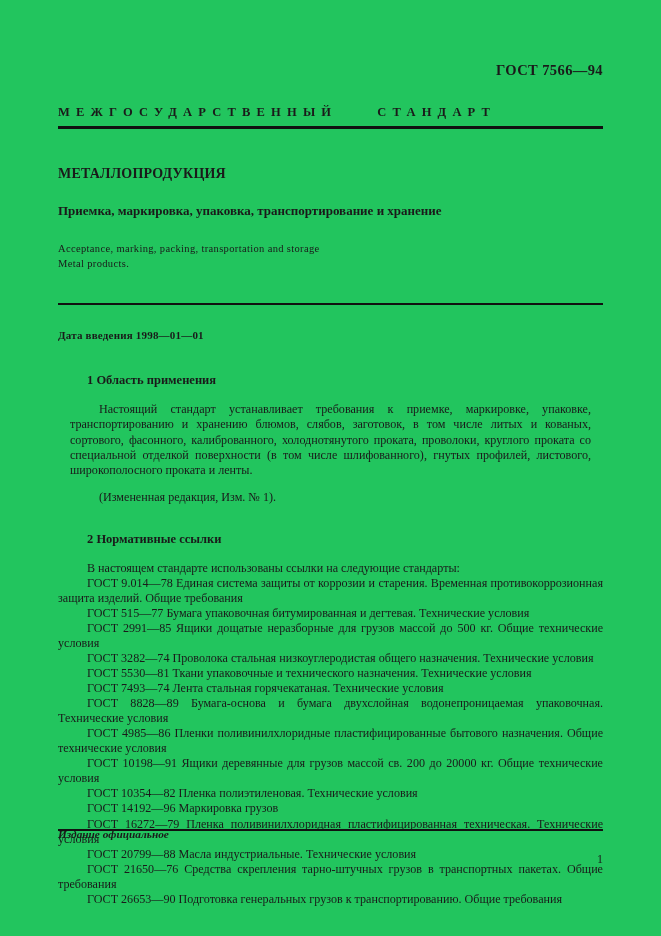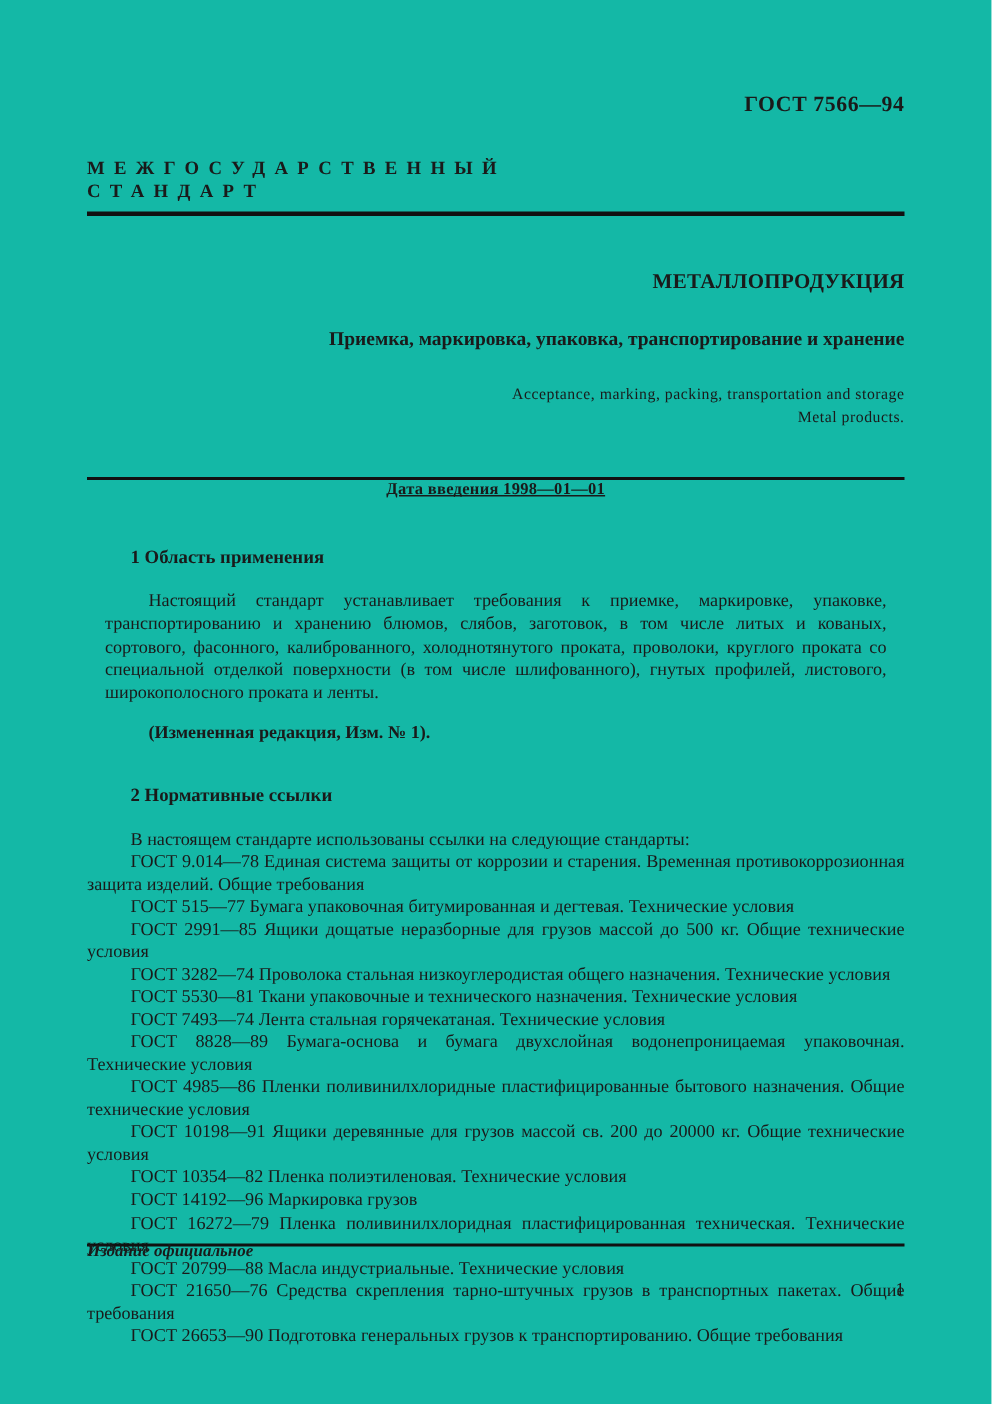--- a/index.html
+++ b/index.html
@@ -4,21 +4,21 @@
 <style>
   html, body {
     margin: 0;
     padding: 0;
     background: #ffffff;
   }
   .page {
     position: relative;
     width: 661px;
     height: 936px;
-    background: #14b8a6;
+    background: #22c55e;
     font-family: "Liberation Serif", "DejaVu Serif", serif;
     color: #1a1a1a;
     overflow: hidden;
   }
   .content {
     position: absolute;
     left: 58px;
     right: 58px;
     top: 0;
     bottom: 0;
@@ -31,39 +31,38 @@
     font-size: 14.5px;
     letter-spacing: 0.4px;
     margin-top: 62px;
   }
   .header-line {
     margin-top: 26px;
     display: flex;
     justify-content: flex-start;
     font-weight: bold;
     font-size: 12.5px;
-    flex-direction: column;
   }
   .header-line .word {
     letter-spacing: 6.2px;
     white-space: nowrap;
   }
   .header-line .gap {
     display: inline-block;
     width: 40px;
   }
   .rule-thick {
     border: 0;
     border-top: 3px solid #111;
     margin: 6px 0 0 0;
   }
 
   
   .title-block {
-    text-align: right;
+    text-align: left;
     margin-top: 37px;
   }
   .title-main {
     font-weight: bold;
     font-size: 14px;
     letter-spacing: 0.2px;
   }
   .title-sub {
     font-weight: bold;
     font-size: 13px;
@@ -76,25 +75,25 @@
     letter-spacing: 0.35px;
   }
 
   .rule-thin {
     border: 0;
     border-top: 2.6px solid #111;
     margin: 32px 0 0 0;
   }
 
   .intro-date {
-    text-align: center;
+    text-align: left;
     font-weight: bold;
     font-size: 11px;
+    margin-top: 24px;
     letter-spacing: 0.2px;
-    text-decoration: underline;
   }
 
   
   .section-heading {
     font-weight: bold;
     font-size: 12.5px;
     margin-top: 32px;
     padding-left: 29px;
   }
   #section-2-heading { margin-top: 27px; }
@@ -105,21 +104,21 @@
     text-align: justify;
     margin-top: 14px;
   }
   .body-text p {
     margin: 12px;
   }
   .indent {
     text-indent: 29px;
   }
   .bold-note {
-    font-weight: bold;
+    font-weight: normal;
     text-indent: 29px;
   }
 
   .ref-intro {
     font-size: 12.1px;
     line-height: 1.245;
     margin-top: 14px;
     text-indent: 29px;
   }
   .ref-list {

